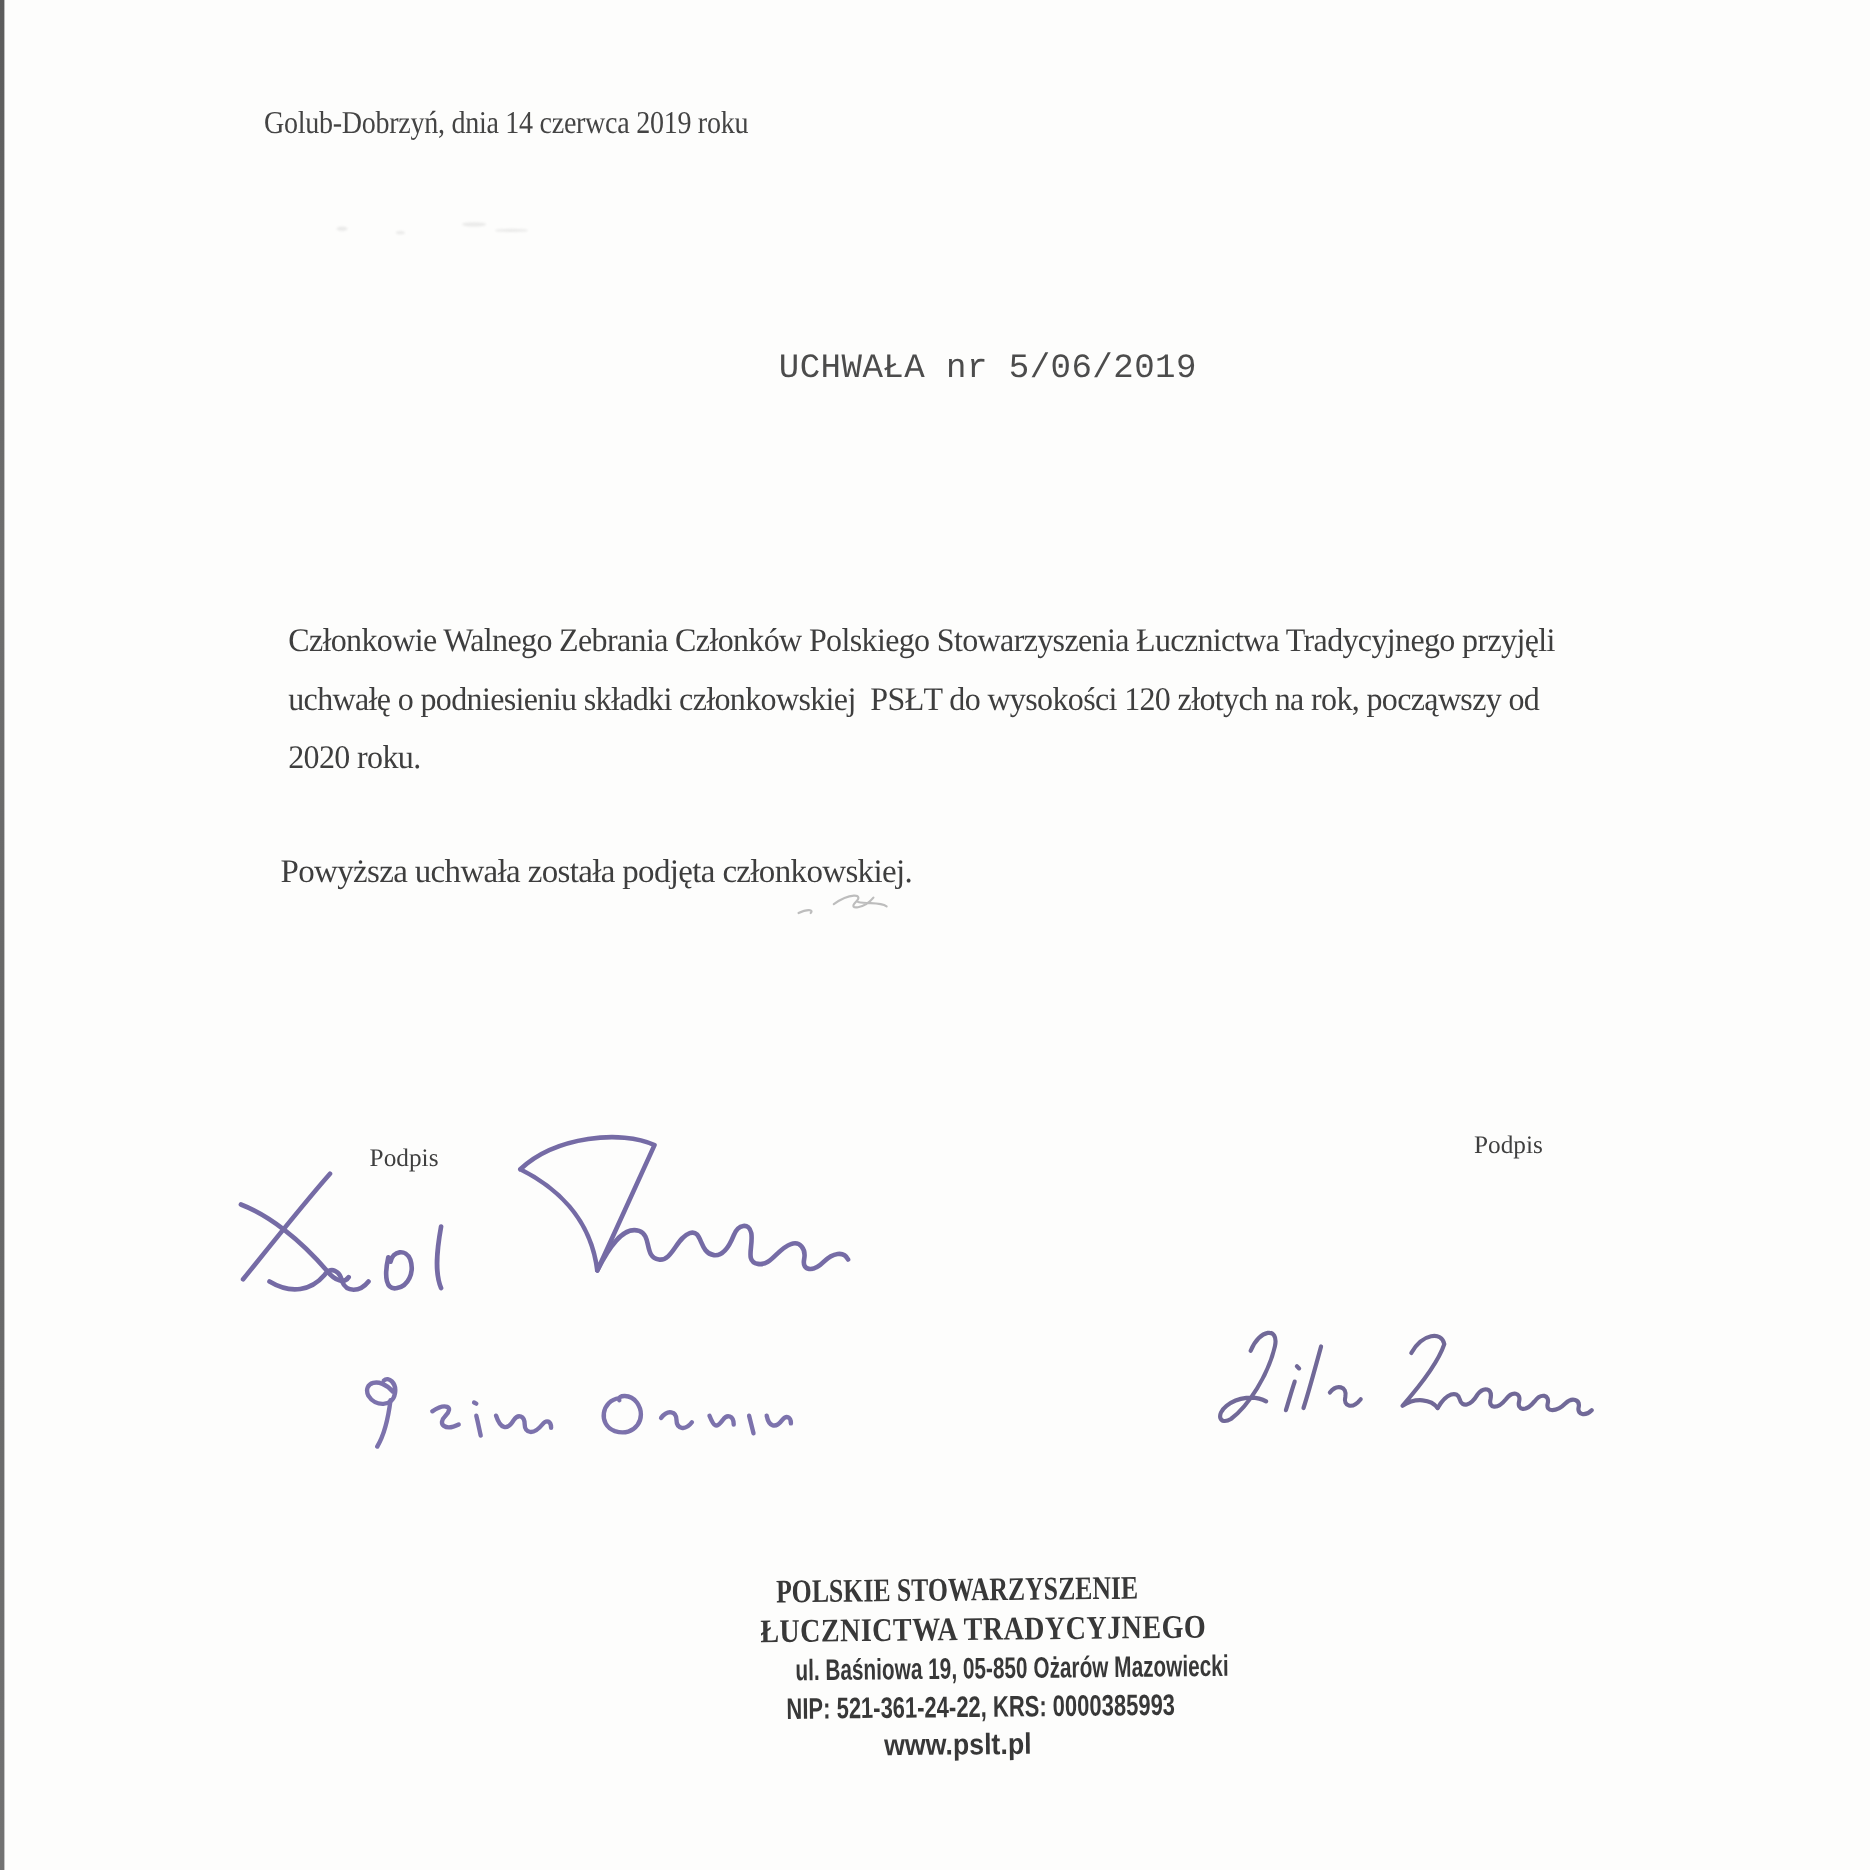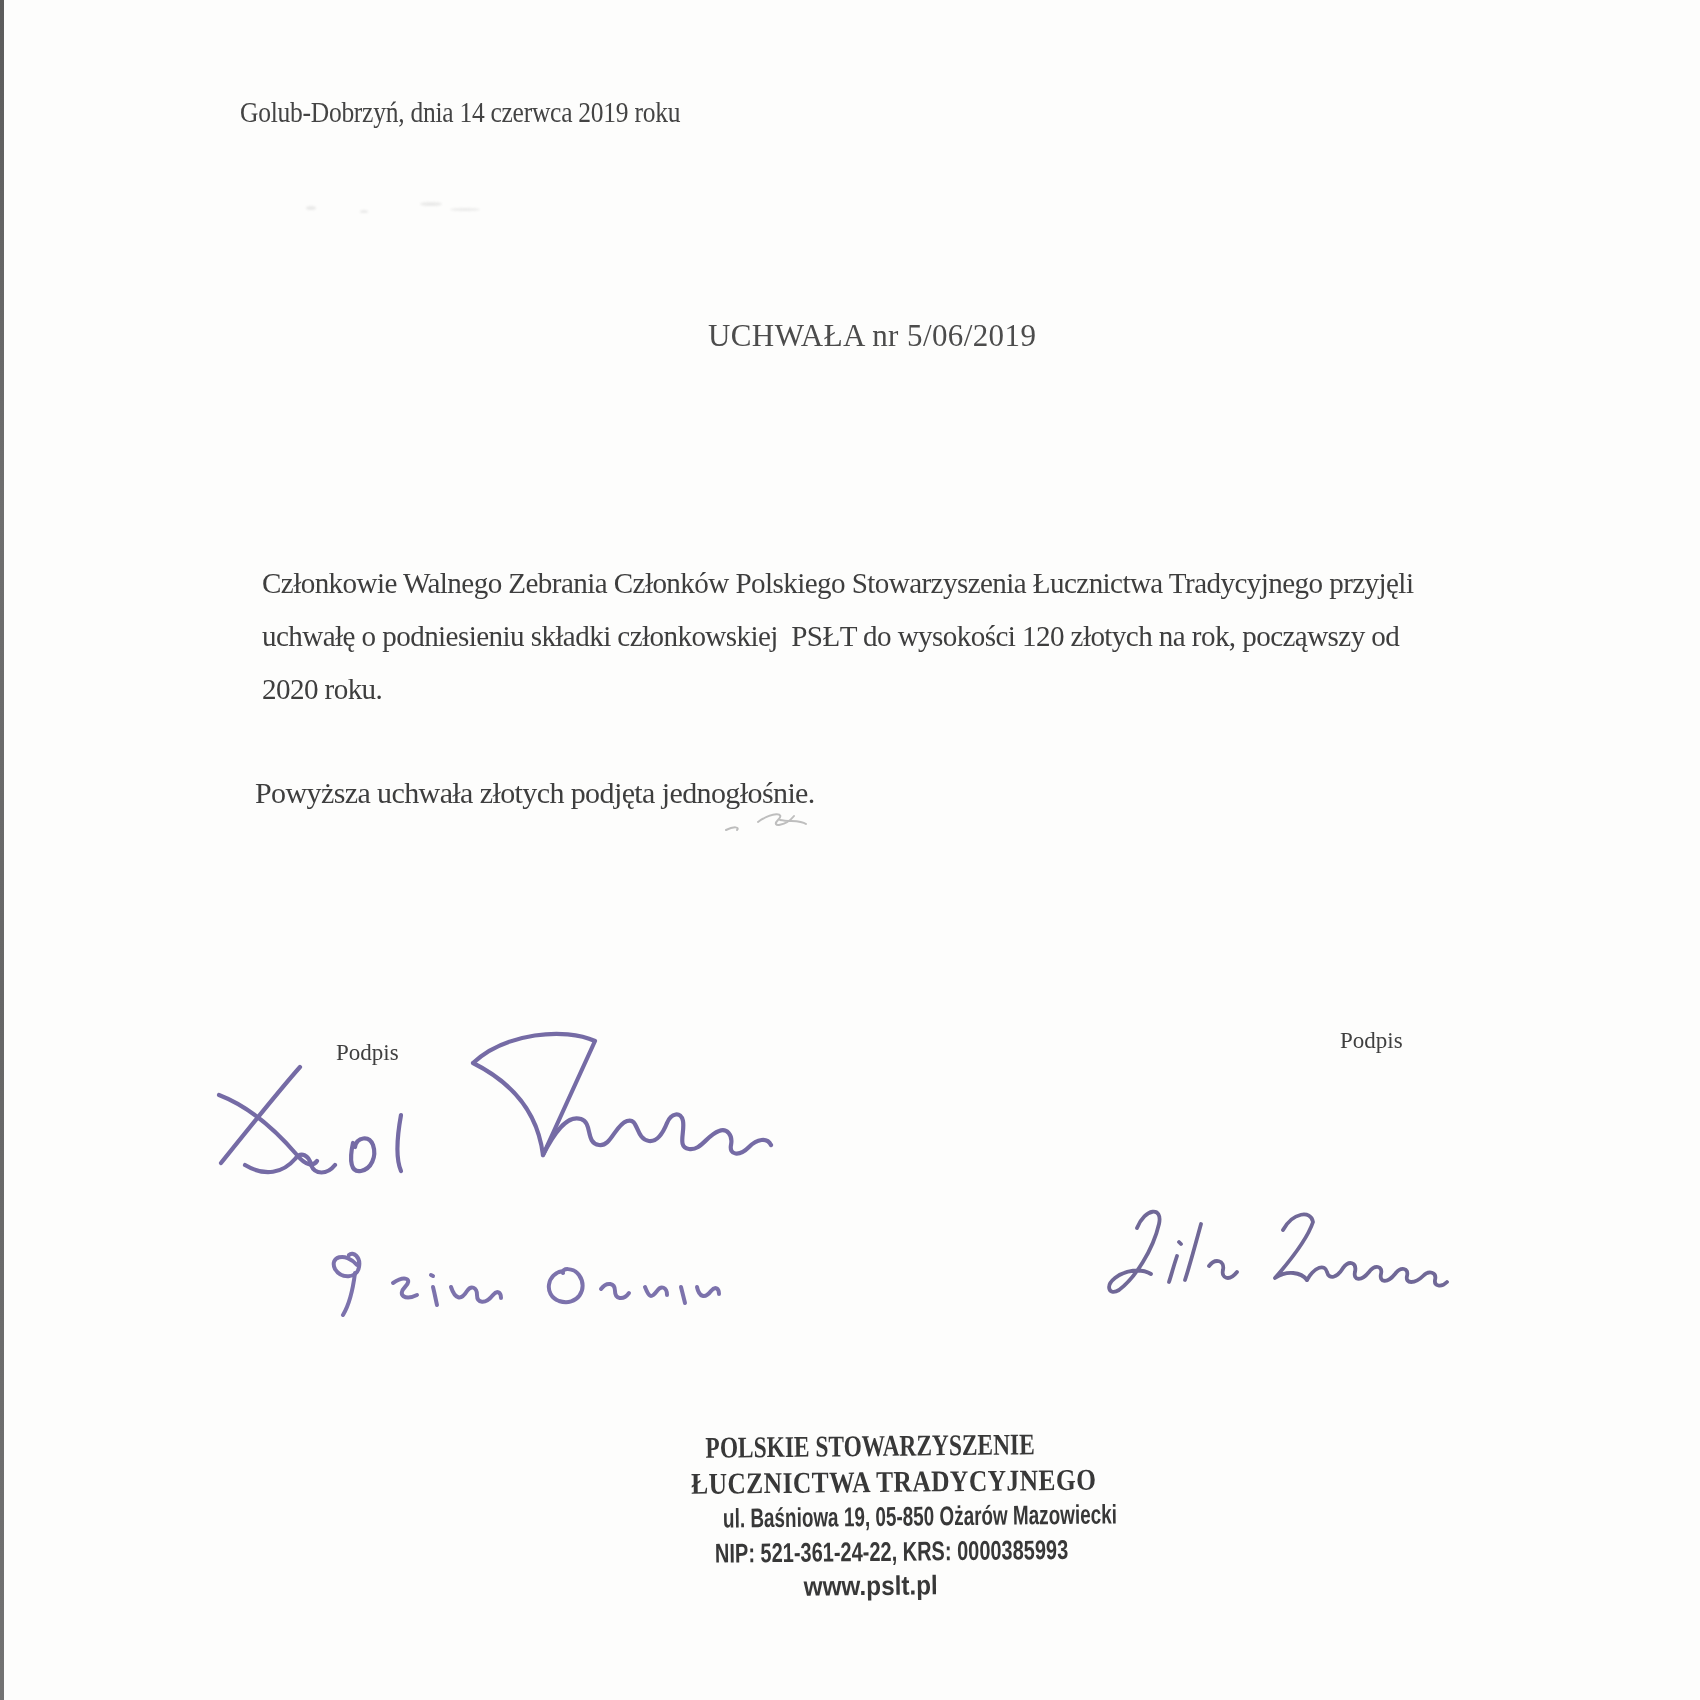--- a/index.html
+++ b/index.html
@@ -14,21 +14,21 @@
   .edge-strip{
     position:absolute;left:0;top:0;width:4px;height:1700px;
     background:linear-gradient(180deg,#3f3f3f 0%,#565656 30%,#4c4c4c 60%,#5a5a5a 100%);
     opacity:.85;
   }
   .date-line{
     left:240px;top:96px;font-size:29px;letter-spacing:-.3px;
     transform:scaleX(.88);transform-origin:left top;color:#444;
   }
   .doc-title{
-    left:708px;top:318px;font-size:31px;letter-spacing:.4px;color:#4c4c4c;
+    left:708px;top:318px;font-size:31px;letter-spacing:.4px;color:#4c4c4c;font-family:Liberation Mono, monospace;
   }
   .body-line{
     left:262px;font-size:30px;letter-spacing:-.6px;color:#3e3e3e;
     transform:scaleX(.97);transform-origin:left top;
   }
   .bl1{top:566px}.bl2{top:619px}.bl3{top:672px}
   .note-line{
     left:255px;top:776px;font-size:30px;letter-spacing:-.6px;color:#3e3e3e;
   }
   .podpis{font-size:23px;color:#3f3f3f;}
@@ -62,21 +62,21 @@
 </div>
 
 <div class="abs date-line">Golub-Dobrzyń, dnia 14 czerwca 2019 roku</div>
 
 <div class="abs doc-title">UCHWAŁA nr 5/06/2019</div>
 
 <div class="abs body-line bl1">Członkowie Walnego Zebrania Członków Polskiego Stowarzyszenia Łucznictwa Tradycyjnego przyjęli</div>
 <div class="abs body-line bl2">uchwałę o podniesieniu składki członkowskiej  PSŁT do wysokości 120 złotych na rok, począwszy od</div>
 <div class="abs body-line bl3">2020 roku.</div>
 
-<div class="abs note-line">Powyższa uchwała złotych podjęta jednogłośnie.</div>
+<div class="abs note-line">Powyższa uchwała została podjęta członkowskiej.</div>
 
 <div class="sig" style="left:720px;top:808px;">
   <svg width="110" height="35" viewBox="0 0 110 35">
     <g fill="none" stroke="#8a8a8a" stroke-width="2" stroke-linecap="round" opacity=".55">
       <path d="M6,22 C14,18 20,19 17,22"></path>
       <path d="M38,14 C52,4 66,4 58,12 C50,20 66,18 74,8 M60,12 C70,14 80,12 86,16"></path>
     </g>
   </svg>
 </div>
 

